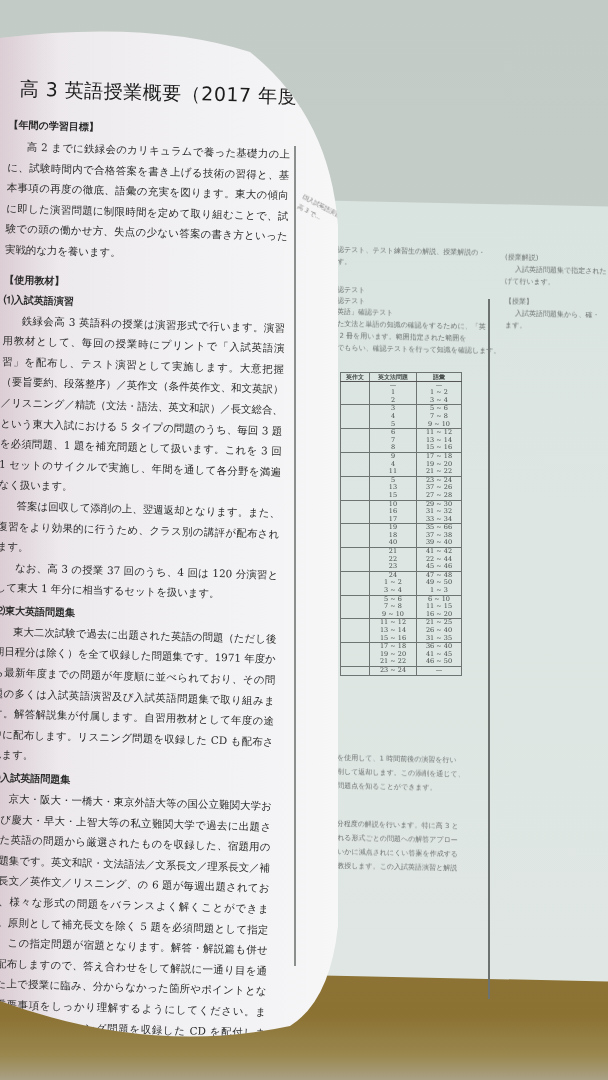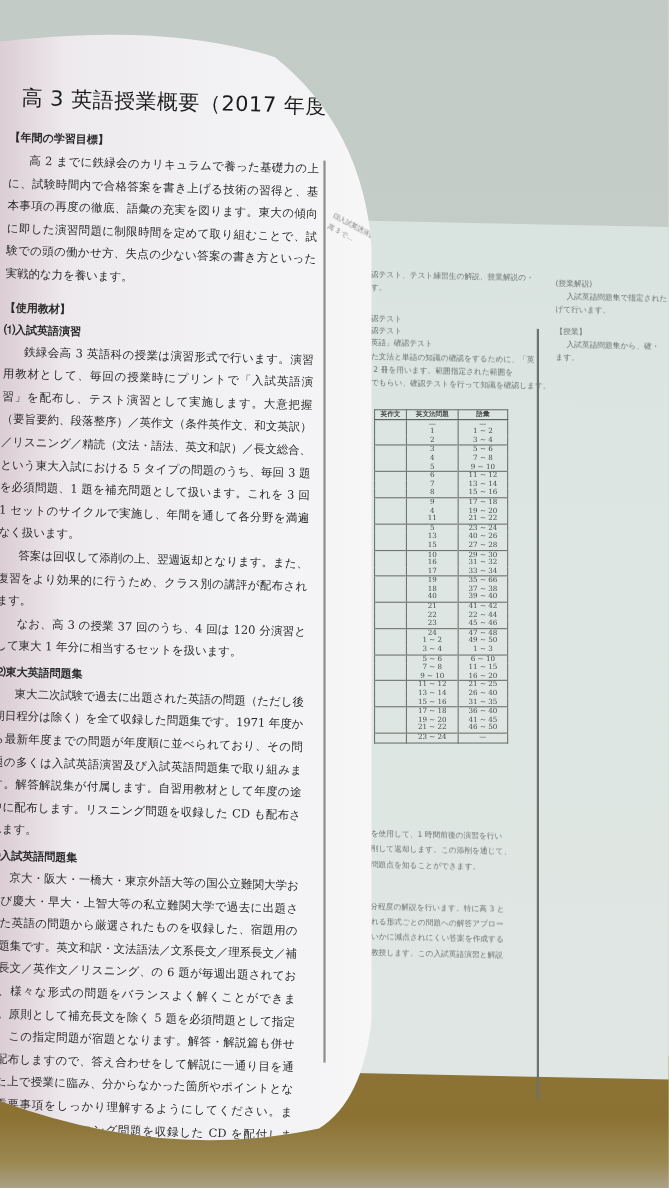--- a/index.html
+++ b/index.html
@@ -187,21 +187,21 @@
         <td class="c2">21 ~ 22</td>
       </tr>
       <tr class="grp">
         <td class="c0"></td>
         <td class="c1">5</td>
         <td class="c2">23 ~ 24</td>
       </tr>
       <tr>
         <td class="c0"></td>
         <td class="c1">13</td>
-        <td class="c2">40 ~ 26</td>
+        <td class="c2">37 ~ 26</td>
       </tr>
       <tr>
         <td class="c0"></td>
         <td class="c1">15</td>
         <td class="c2">27 ~ 28</td>
       </tr>
       <tr class="grp">
         <td class="c0"></td>
         <td class="c1">10</td>
         <td class="c2">29 ~ 30</td>

